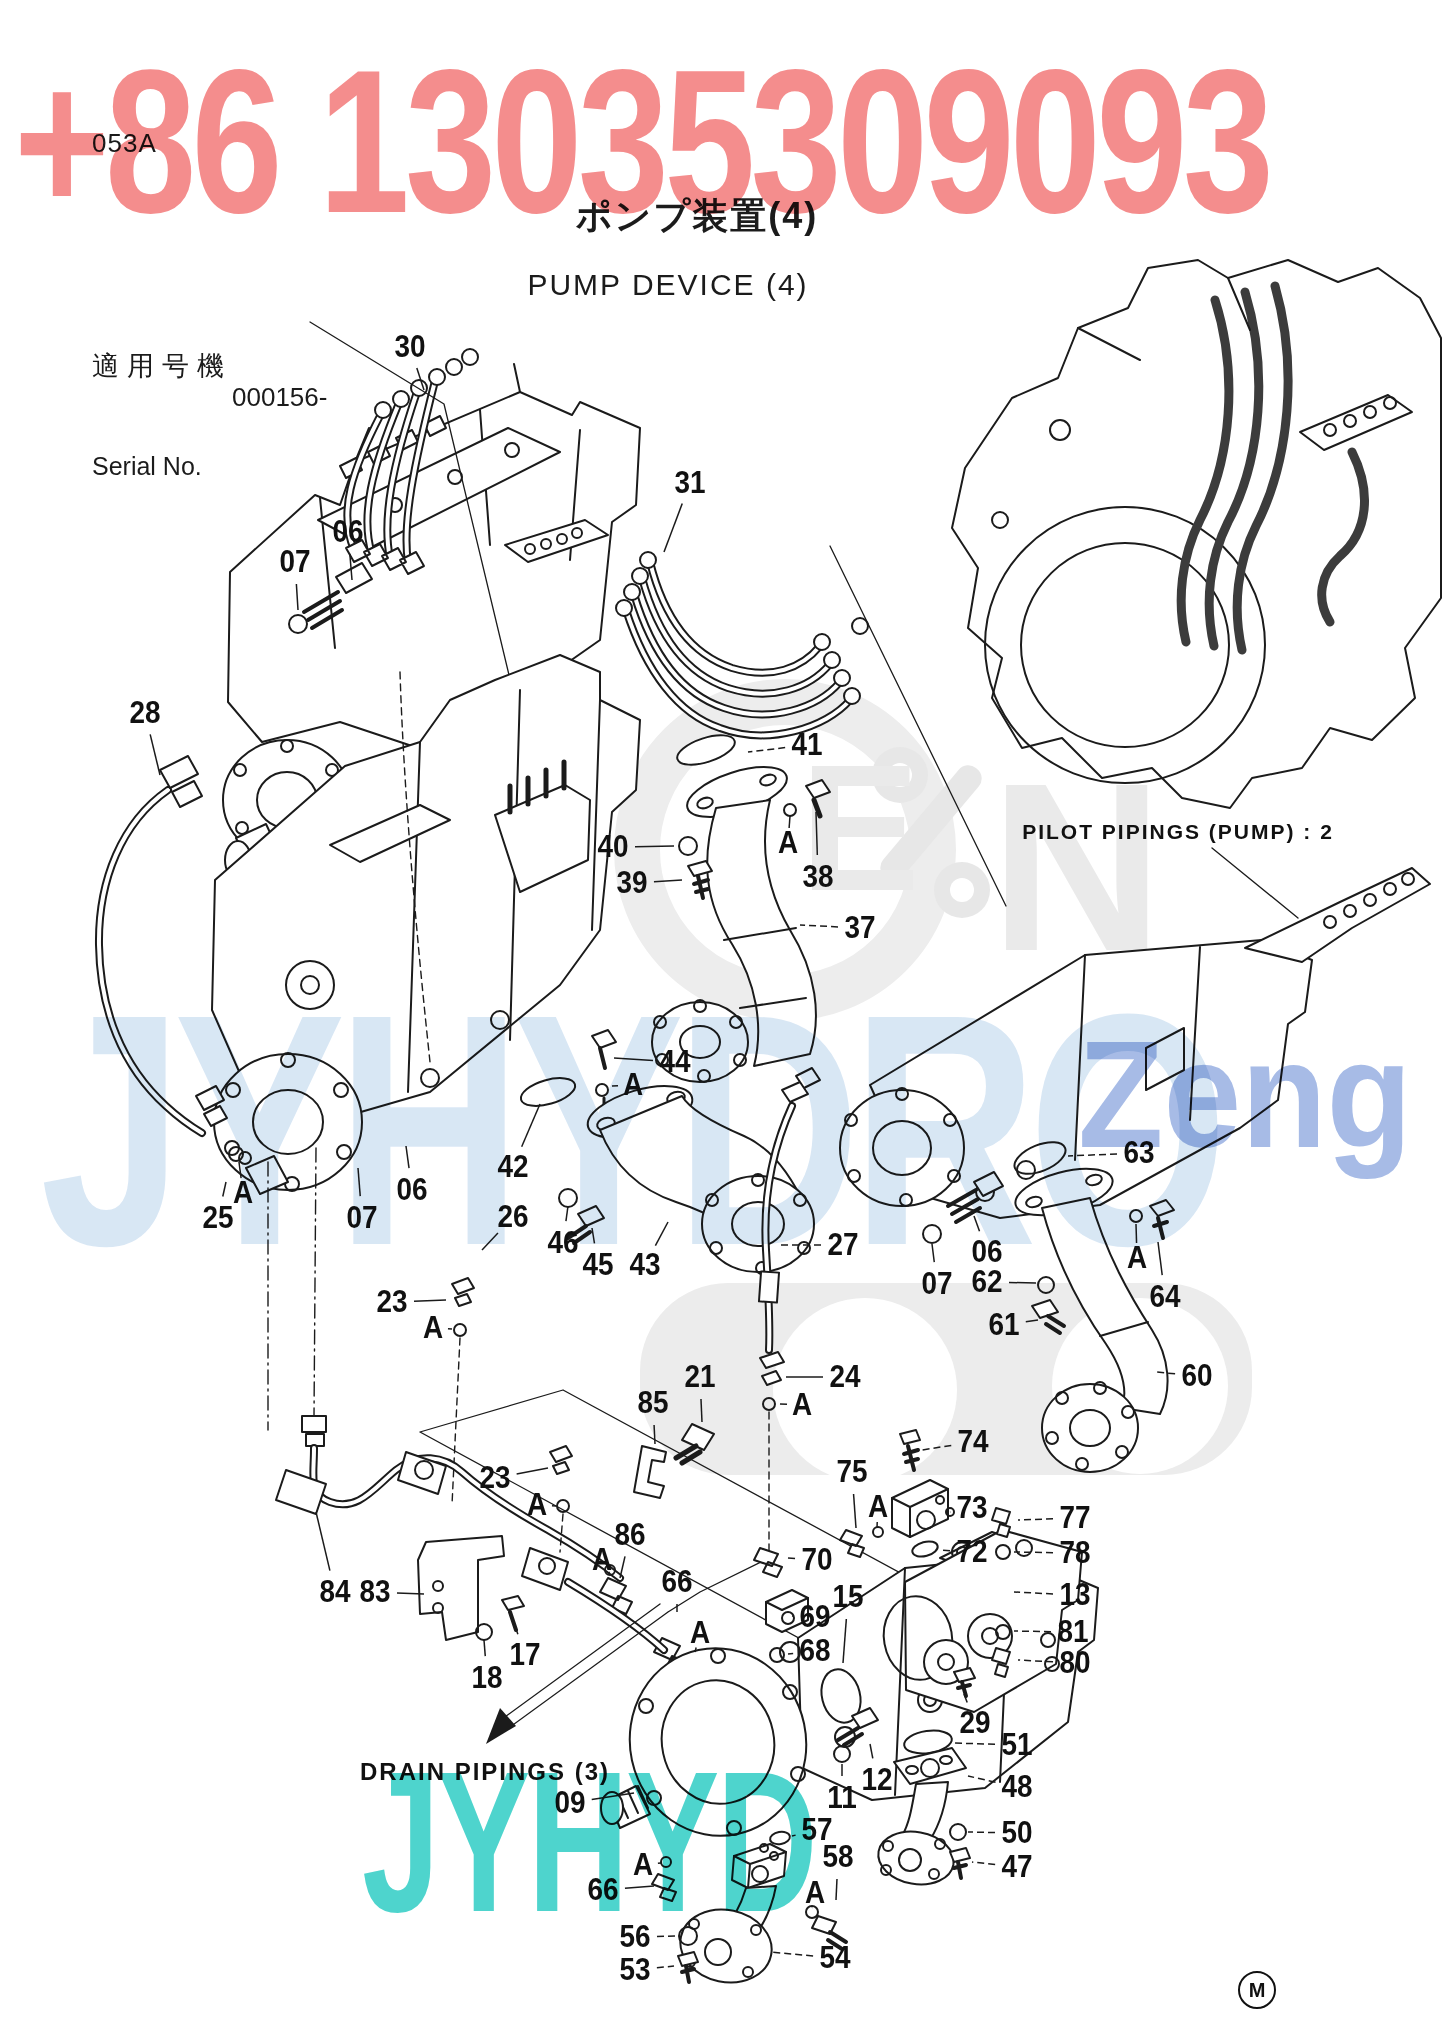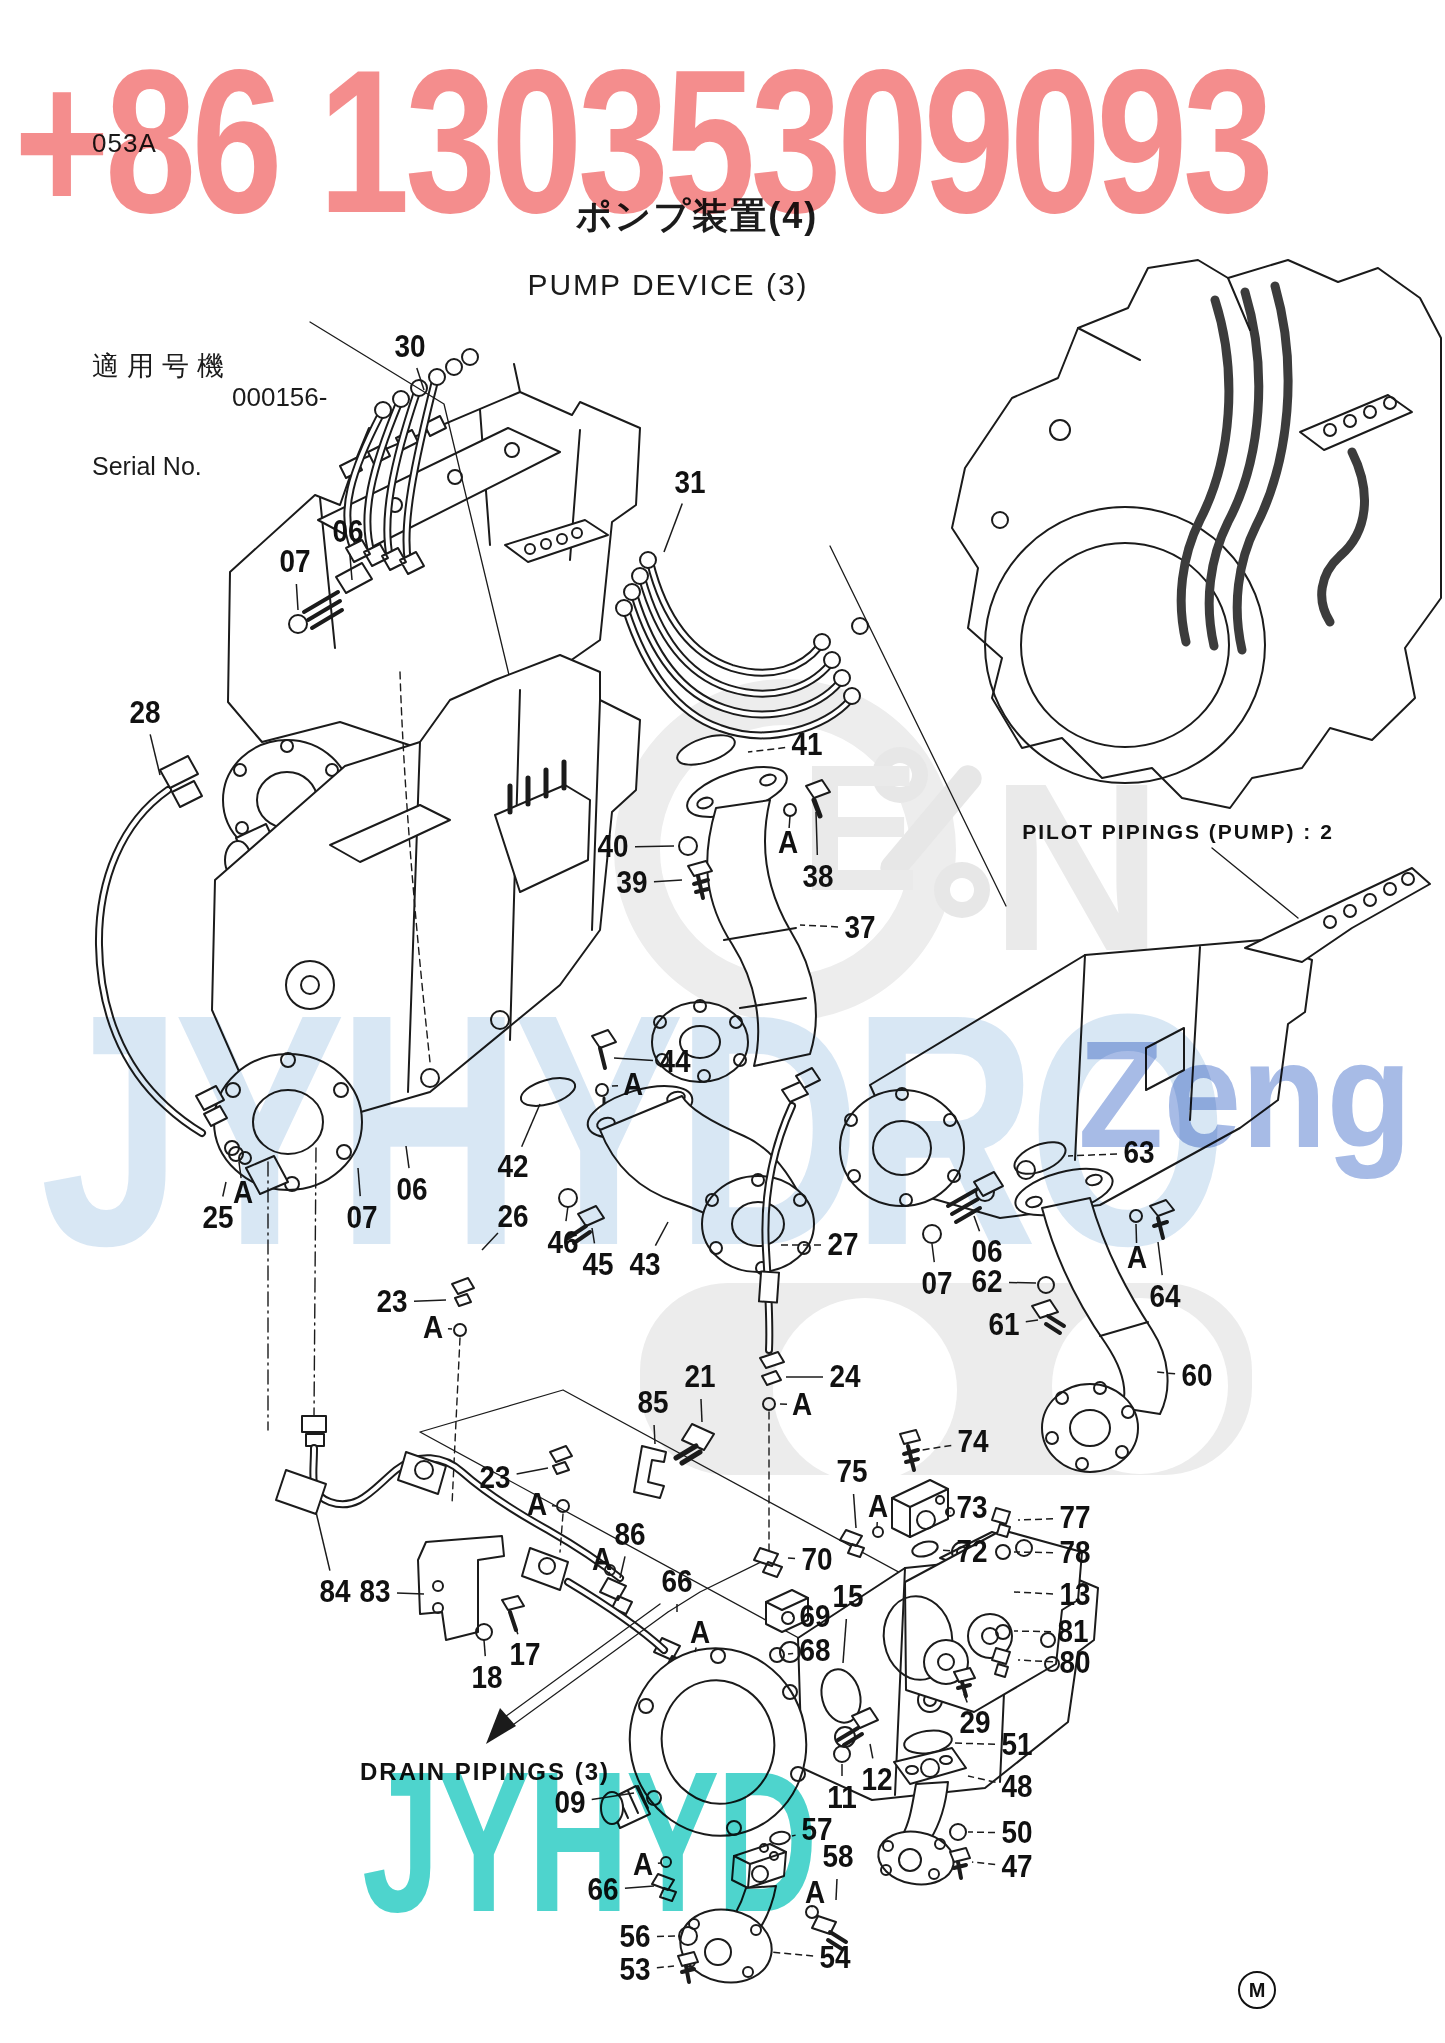--- a/index.html
+++ b/index.html
@@ -37,21 +37,21 @@
   .wm-zeng{left:1078px;top:1018px;font-size:152px;transform:scaleX(.92);transform-origin:left top;opacity:.9;}
   .wm-bottom{left:362px;top:1742px;font-size:200px;letter-spacing:-4px;transform:scaleX(.70);transform-origin:left top;opacity:.85;}
 </style>
 </head>
 <body>
 
 <div class="page">
 
   <div class="abs code">053A</div>
   <div class="abs title-jp">ポンプ装置(4)</div>
-  <div class="abs title-en">PUMP DEVICE (3)</div>
+  <div class="abs title-en">PUMP DEVICE (4)</div>
   <div class="abs serial-jp">適用号機</div>
   <div class="abs serial-en">Serial No.</div>
   <div class="abs serial-val">000156-</div>
 
   <svg class="art" width="1445" height="2043" viewBox="0 0 1445 2043">
 
     <g>
       <circle cx="785" cy="850" r="148" fill="none" stroke="#ededed" stroke-width="46"></circle>
       <g fill="#e7e7e7">
         <rect x="918" y="752" width="26" height="142" rx="12" transform="rotate(40 931 823)"></rect>

